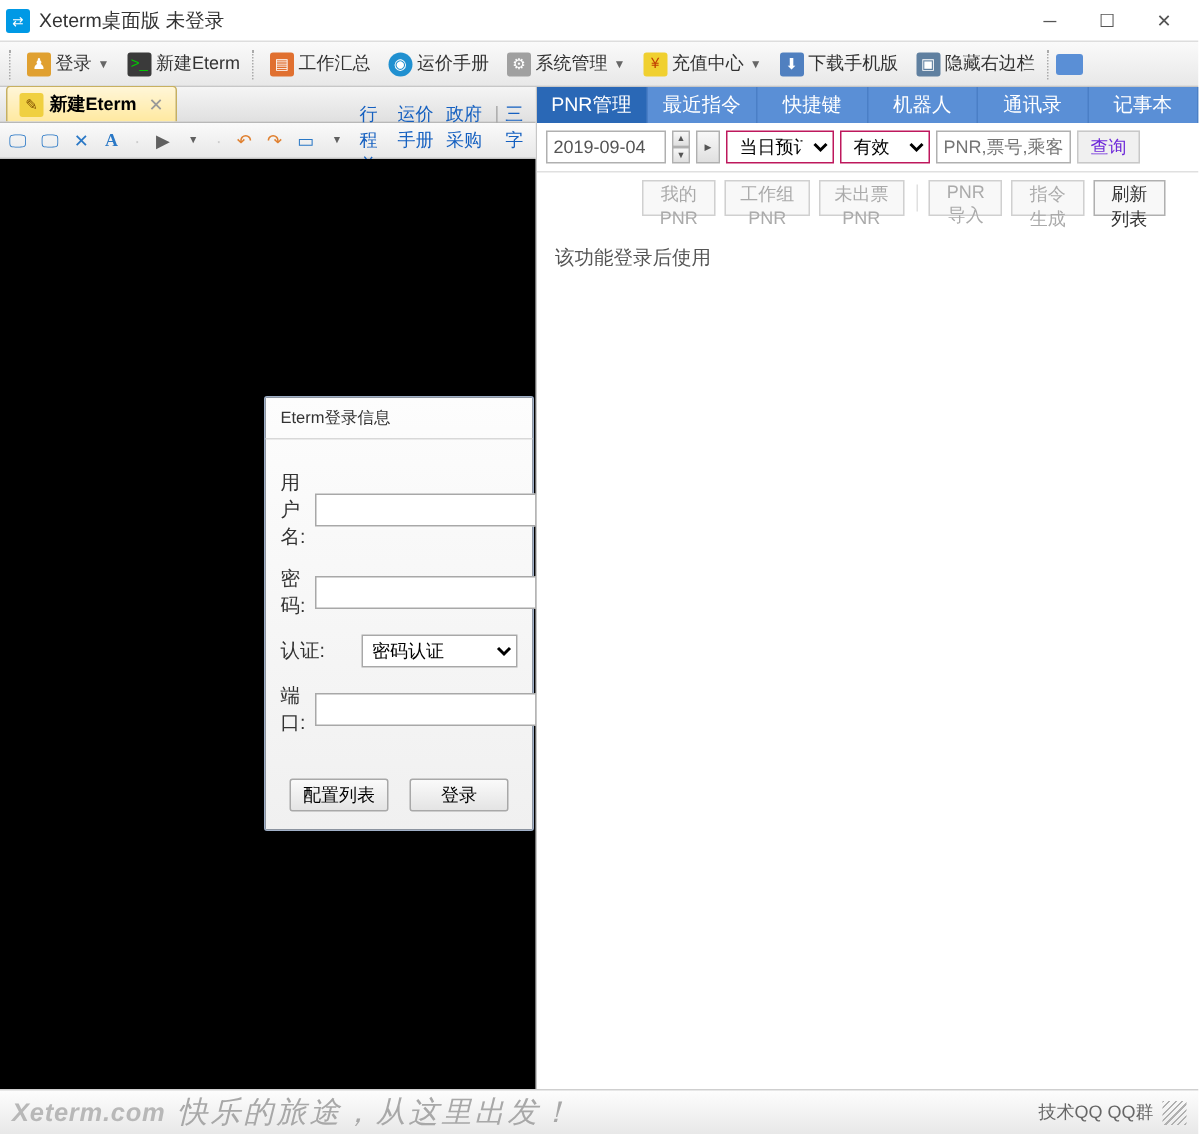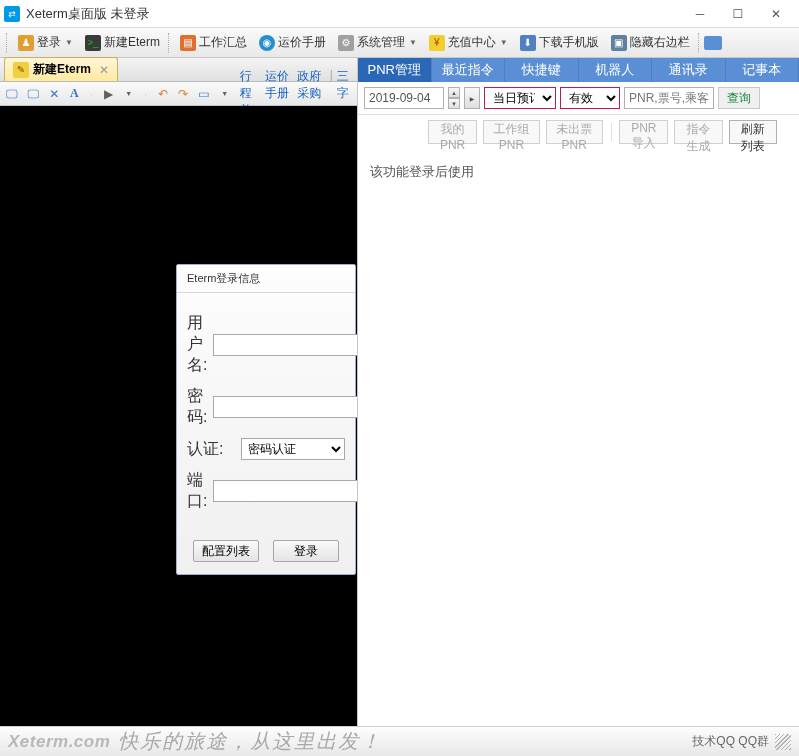--- a/index.html
+++ b/index.html
@@ -40,38 +40,38 @@
 .term-sep { color: #ccc; }
 .term-links { margin-left: auto; display: flex; gap: 4px; font-size: 12px; color: #1560c0; }
 .term-links span { cursor: pointer; }
 
 .terminal-area { flex: 1; background: #000; position: relative; overflow: hidden; }
 
 .login-box { position: absolute; left: 176px; top: 158px; width: 180px; background: linear-gradient(#fdfdfd, #f0f0f0); border: 1px solid #a0b0c8; border-radius: 2px; box-shadow: 0 2px 6px rgba(0,0,0,0.3); }
 .login-title { padding: 6px 10px; font-size: 11px; color: #333; border-bottom: 1px solid #d8d8d8; }
 .login-body { padding: 10px; }
 .login-row { display: flex; align-items: center; margin: 10px 0; gap: 6px; }
-.login-label { width: 48px; text-align: left; color: #333; font-size: 16px; }
+.login-label { width: 48px; text-align: left; color: #333; font-size: 13px; }
 .login-inp { flex: 1; height: 22px; border: 1px solid #a8a8a8; background: #fff; padding: 0 4px; font-size: 12px; }
 .login-sel { flex: 1; height: 22px; border: 1px solid #a8a8a8; background: #fff; padding: 0 2px; font-size: 12px; }
 .login-btns { display: flex; gap: 14px; padding: 8px 10px 12px 10px; justify-content: center; }
 .login-btn { width: 66px; height: 22px; background: linear-gradient(#fafafa, #e4e4e4); border: 1px solid #a8a8a8; border-radius: 2px; cursor: pointer; font-size: 12px; }
 
 .right-pane { flex: 1; background: #fff; display: flex; flex-direction: column; }
 .side-tabs { height: 24px; background: #5a8fd6; display: flex; align-items: stretch; }
 .side-tab { flex: 1; display: flex; align-items: center; justify-content: center; color: #fff; font-size: 13px; cursor: pointer; border-right: 1px solid #4a7fc6; }
 .side-tab.active { background: #2a68b6; }
 
 .filter-row { display: flex; align-items: center; gap: 4px; padding: 5px 6px; border-bottom: 1px solid #e0e0e0; }
 .date-inp { width: 80px; height: 22px; border: 1px solid #b0b0b0; padding: 0 4px; color: #555; font-size: 12px; }
 .spin-box { display: flex; flex-direction: column; }
 .spin-btn { width: 12px; height: 11px; background: linear-gradient(#f8f8f8,#e0e0e0); border: 1px solid #b0b0b0; font-size: 6px; display: flex; align-items: center; justify-content: center; cursor: pointer; color:#555; }
 .sel { height: 22px; border: 1px solid #be185d; background: #fff; padding: 0 4px; font-size: 12px; }
 .search-inp { width: 90px; height: 22px; border: 1px solid #b0b0b0; padding: 0 4px; font-size: 12px; color: #999; }
-.btn-plain { height: 22px; padding: 0 8px; background: #f0f0f0; border: 1px solid #c8c8c8; color: #15803d; cursor: pointer; font-size: 12px; }
+.btn-plain { height: 22px; padding: 0 8px; background: #f0f0f0; border: 1px solid #c8c8c8; color: #6d28d9; cursor: pointer; font-size: 12px; }
 .btn-row { display: flex; align-items: center; gap: 6px; padding: 5px 22px; margin-left: 48px; }
 .btn-secondary { height: 24px; padding: 0 8px; background: #f8f8f8; border: 1px solid #d0d0d0; color: #aaa; cursor: pointer; font-size: 12px; }
 .btn-active { color: #333; border-color: #b0b0b0; }
 .btn-sep { width: 1px; height: 18px; background: #e0e0e0; margin: 0 2px; }
 
 .side-msg { padding: 14px 12px; color: #555; font-size: 13px; }
 
 .statusbar { position: absolute; left: 0; bottom: 0; right: 0; height: 30px; background: linear-gradient(#fdfdfd, #e8e8e8); border-top: 1px solid #cfcfcf; display: flex; align-items: center; padding: 0 8px; }
 .brand { color: #b8b8b8; font-size: 17px; font-style: italic; font-weight: bold; letter-spacing: 0.5px; }
 .slogan { margin-left: 8px; color: #a8a8a8; font-size: 20px; font-style: italic; font-family: "KaiTi", serif; letter-spacing: 2px; }

